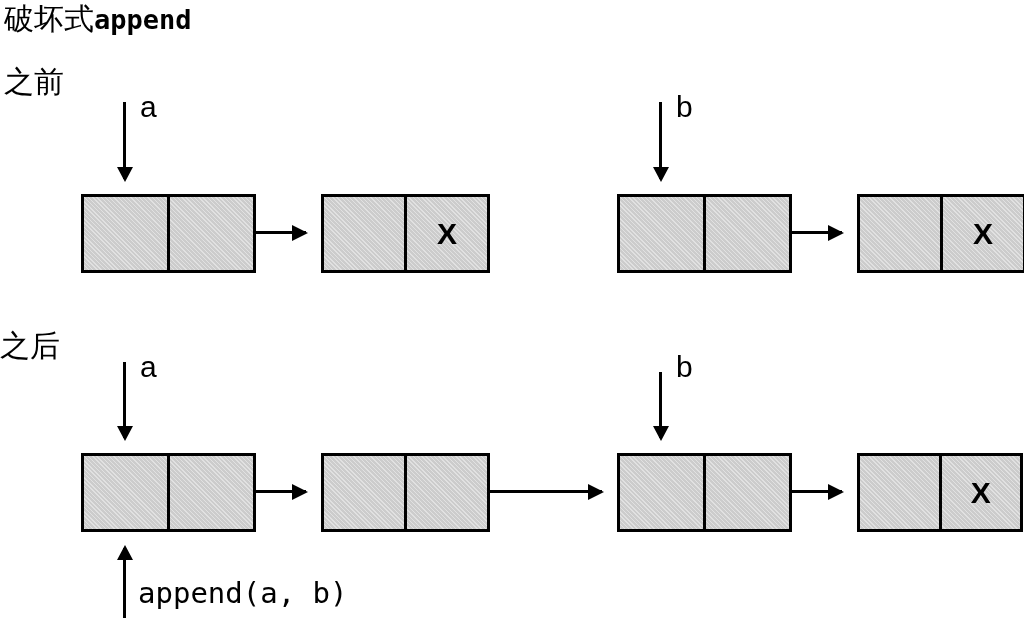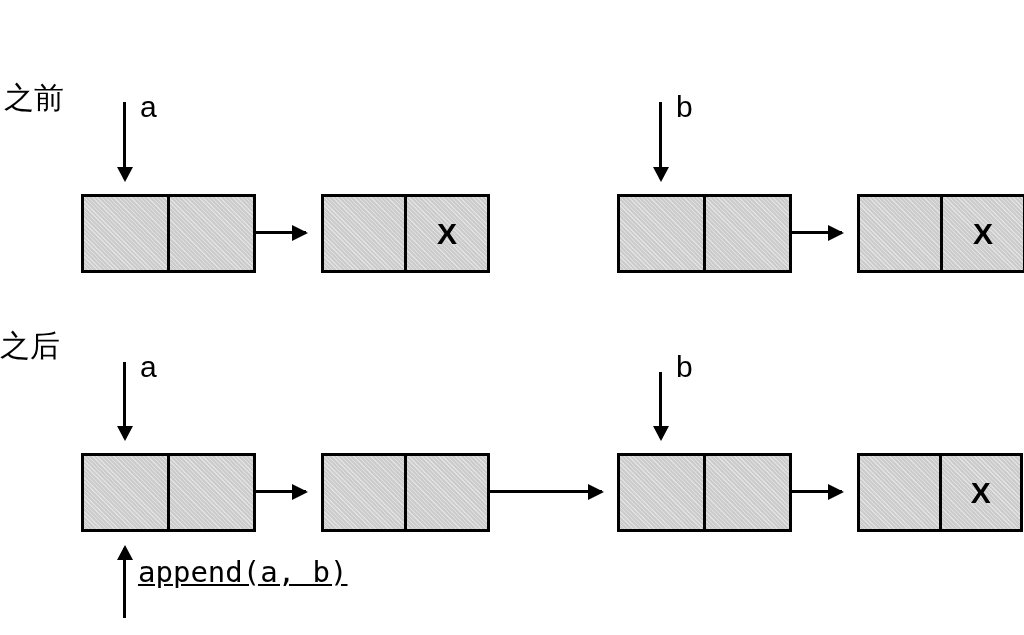--- a/index.html
+++ b/index.html
@@ -135,22 +135,23 @@
     border-left: 8px solid transparent;
     border-right: 8px solid transparent;
     border-bottom: 15px solid #000;
   }
 </style>
 </head>
 <body>
 
 <div id="stage">
 
-
-  <div class="section-label" style="left:4px; top:66px;margin-top:16px;">之前</div>
+  <div class="title"><span>破坏式</span><span class="mono">append</span></div>
+
+  <div class="section-label" style="left:4px; top:66px;">之前</div>
 
   <div class="arrow-v-down" style="left:123px; top:102px; height:77px;"></div>
   <div class="ptr-label" style="left:140px; top:92px;">a</div>
 
   <div class="cell" style="left:81px; top:194px; width:175px; height:79px;">
     <div class="half left"></div>
     <div class="half right"></div>
   </div>
 
   <div class="arrow-h" style="left:256px; top:231px; width:50px;"></div>
@@ -203,15 +204,15 @@
   </div>
 
   <div class="arrow-h" style="left:792px; top:490px; width:50px;"></div>
 
   <div class="cell" style="left:857px; top:453px; width:166px; height:79px;">
     <div class="half left"></div>
     <div class="half right">X</div>
   </div>
 
   <div class="arrow-v-up" style="left:123px; top:548px; height:70px;"></div>
-  <div class="call-label" style="left:138px; top:557px;text-decoration:underline;">append(a, b)</div>
+  <div class="call-label" style="left:138px; top:578px;">append(a, b)</div>
 
 </div>
 
 </body></html>

